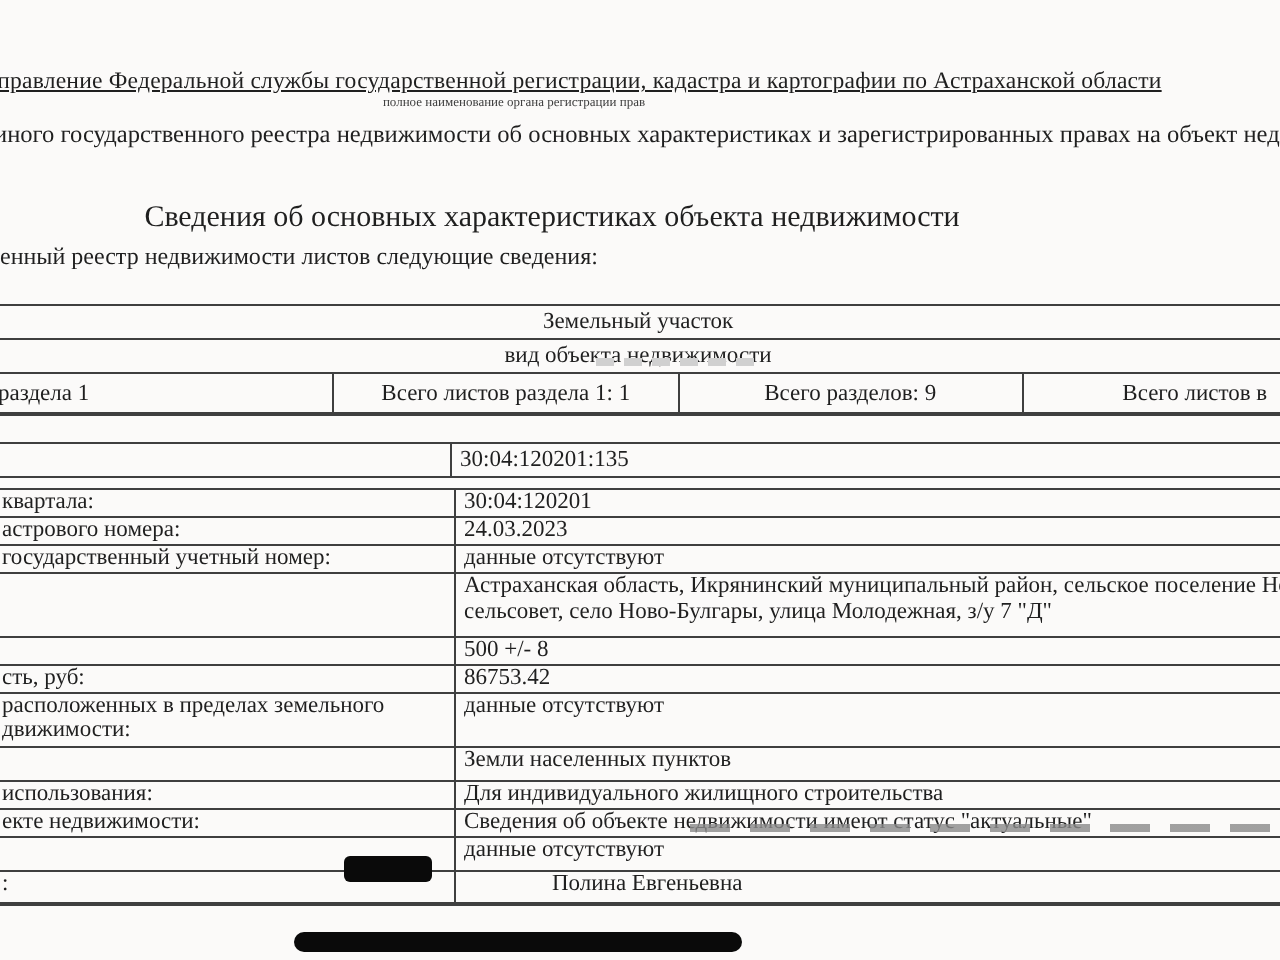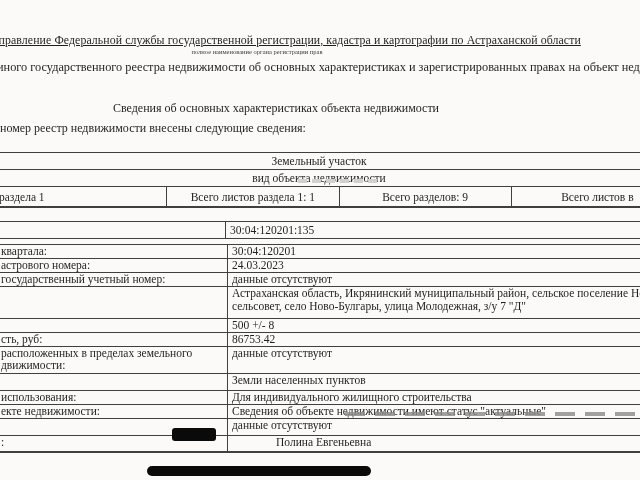--- a/index.html
+++ b/index.html
@@ -8,21 +8,21 @@
     background:#fbfaf9;color:#1f1f1f;
     font-family:"Liberation Serif","DejaVu Serif",serif;
   }
   .abs{position:absolute;}
   .nowrap{white-space:nowrap;}
   .centerpin{transform:translateX(-50%);white-space:nowrap;}
 
   .org-name{top:33px;left:286px;font-size:11.8px;text-decoration:underline;letter-spacing:.1px;}
   .org-caption{top:48px;left:257px;font-size:6.5px;color:#3d3d3d;}
   .doc-line{top:60px;left:-3px;font-size:12.3px;width:700px;}
-  .section-title{top:101px;left:276px;font-size:12px;}
+  .section-title{top:101px;left:276px;font-size:15px;}
   .intro-line{top:121px;left:0;font-size:12px;}
 
   table{border-collapse:collapse;table-layout:fixed;}
   td{border:1px solid #3f3f3f;font-size:11.5px;line-height:12px;padding:0 4px;overflow:hidden;}
 
   .tableA{top:152px;left:-6px;width:690px;}
   .tableA td{text-align:center;}
   .tableA .merged{padding-right:44px;height:16px;}
   .tableA .hdr td{height:19px;}
   .tableA .c1{text-align:left;}
@@ -45,21 +45,21 @@
     background:repeating-linear-gradient(90deg,#d0d0d0 0 9px,rgba(0,0,0,0) 9px 14px);}
 </style>
 </head>
 <body>
 
 <div class="abs centerpin org-name">Управление Федеральной службы государственной регистрации, кадастра и картографии по Астраханской области</div>
 <div class="abs centerpin org-caption">полное наименование органа регистрации прав</div>
 <div class="abs nowrap doc-line">иного государственного реестра недвижимости об основных характеристиках и зарегистрированных правах на объект недвижимости</div>
 
 <div class="abs centerpin section-title">Сведения об основных характеристиках объекта недвижимости</div>
-<div class="abs nowrap intro-line">номер реестр недвижимости внесены следующие сведения:</div>
+<div class="abs nowrap intro-line">енный реестр недвижимости листов следующие сведения:</div>
 
 <table class="abs tableA">
   <tbody>
       <tr>
     <td class="merged" colspan="4">Земельный участок</td>
   </tr>
   <tr>
     <td class="merged" colspan="4">вид объекта недвижимости</td>
   </tr>
   <tr class="hdr">

